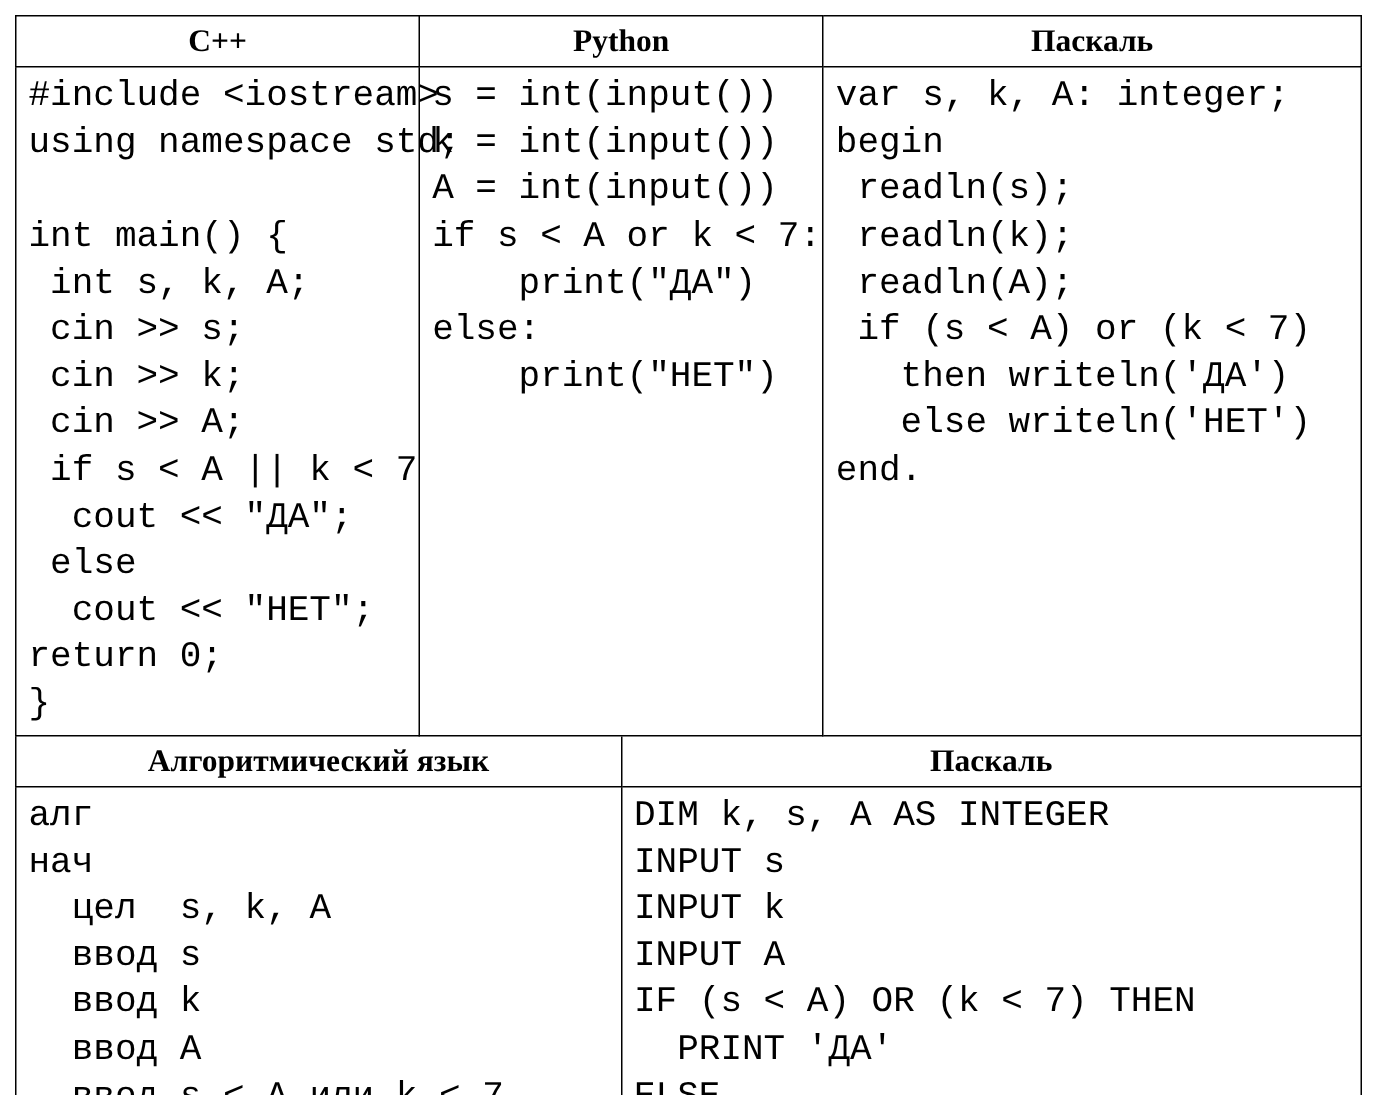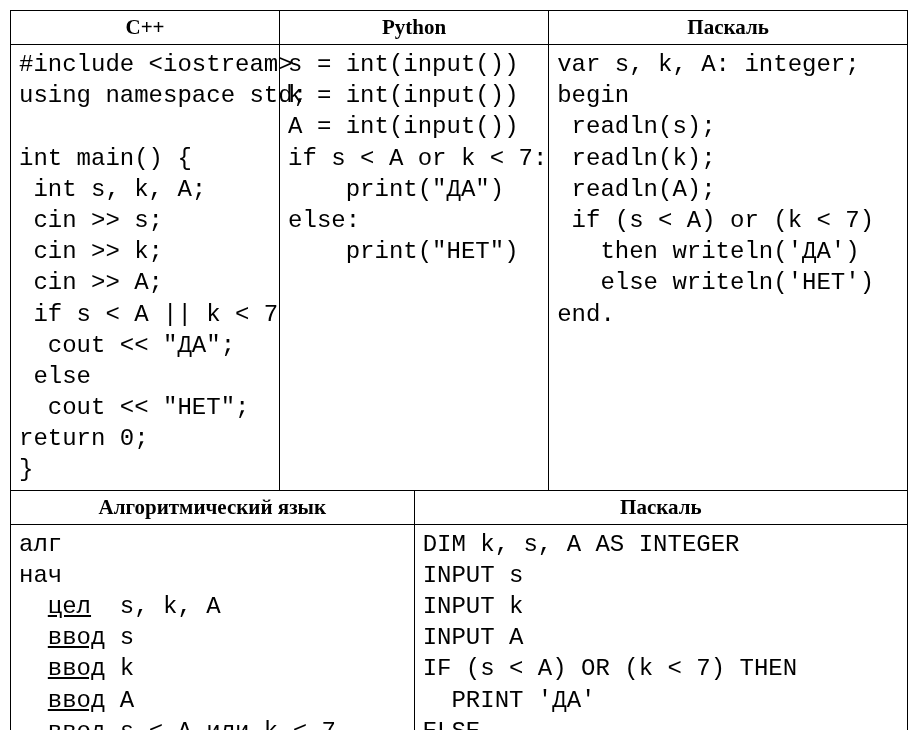--- a/index.html
+++ b/index.html
@@ -32,21 +32,20 @@
       padding: 4px 8px;
     }
     pre {
       margin: 0;
       font-family: "Courier New", monospace;
       font-size: 24px;
       line-height: 1.3;
       white-space: pre;
     }
     .u {
-      text-decoration: underline;
     }
   </style>
 </head>
 <body>
 
 <div class="wrapper">
 
   <table>
     <colgroup>
       <col style="width:30%">

